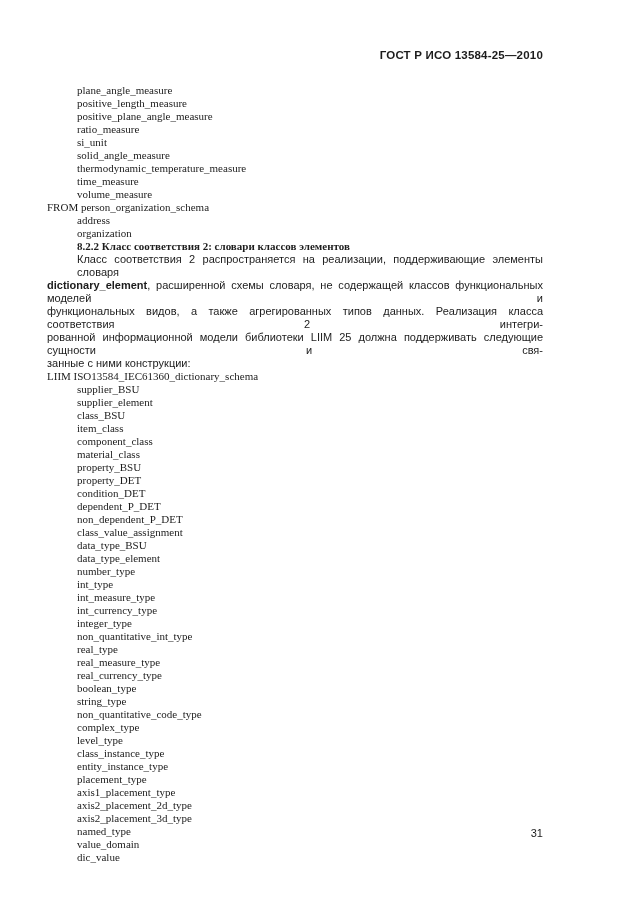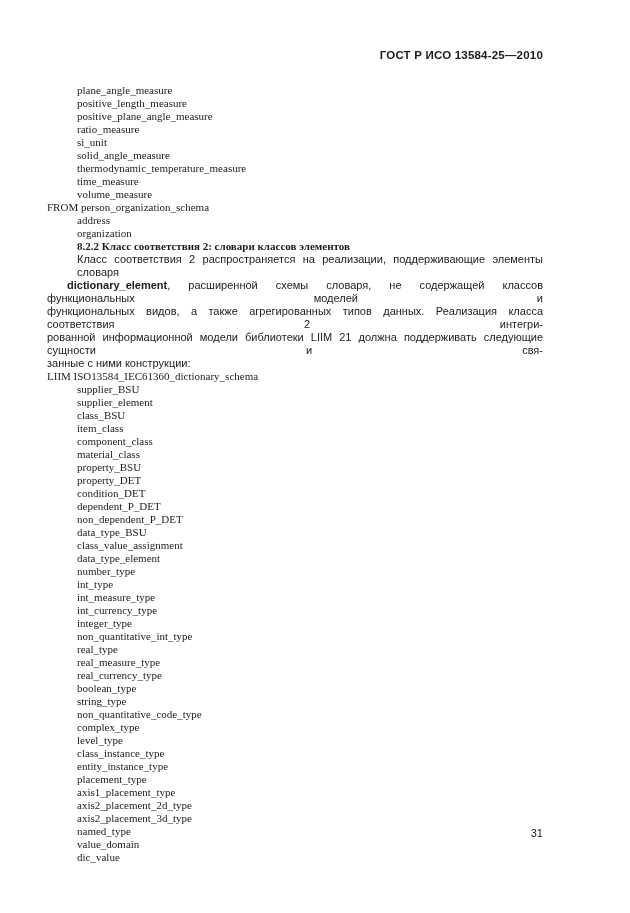--- a/index.html
+++ b/index.html
@@ -50,21 +50,20 @@
     text-align-last: justify;
   }
   .para-line.first {
     padding-left: 30px;
   }
   .para-line.last {
     text-align-last: auto;
   }
   .bold-inline {
     font-weight: bold;
-    margin-left: 20px;
   }
   .page-number {
     position: absolute;
     top: 827px;
     right: 47px;
     font-size: 11px;
   }
 </style>
 </head>
 <body>
@@ -95,40 +94,40 @@
       </div>
 
     <div class="section-heading">8.2.2 Класс соответствия 2: словари классов элементов</div>
 
     <div class="para-line first">Класс соответствия 2 распространяется на реализации, поддерживающие элементы словаря</div>
 
     <div class="para-line"><span class="bold-inline">dictionary_element</span><span>, расширенной схемы словаря, не содержащей классов функциональных моделей и</span></div>
 
     <div class="para-line">функциональных видов, а также агрегированных типов данных. Реализация класса соответствия 2 интегри-</div>
 
-    <div class="para-line">рованной информационной модели библиотеки LIIM 21 должна поддерживать следующие сущности и свя-</div>
+    <div class="para-line">рованной информационной модели библиотеки LIIM 25 должна поддерживать следующие сущности и свя-</div>
 
     <div class="para-line last">занные с ними конструкции:</div>
 
     <div class="code-line">LIIM ISO13584_IEC61360_dictionary_schema</div>
 
     <div class="indent">
         <div class="code-line">supplier_BSU</div>
         <div class="code-line">supplier_element</div>
         <div class="code-line">class_BSU</div>
         <div class="code-line">item_class</div>
         <div class="code-line">component_class</div>
         <div class="code-line">material_class</div>
         <div class="code-line">property_BSU</div>
         <div class="code-line">property_DET</div>
         <div class="code-line">condition_DET</div>
         <div class="code-line">dependent_P_DET</div>
         <div class="code-line">non_dependent_P_DET</div>
+        <div class="code-line">class_value_assignment</div>
         <div class="code-line">data_type_BSU</div>
-        <div class="code-line">class_value_assignment</div>
         <div class="code-line">data_type_element</div>
         <div class="code-line">number_type</div>
         <div class="code-line">int_type</div>
         <div class="code-line">int_measure_type</div>
         <div class="code-line">int_currency_type</div>
         <div class="code-line">integer_type</div>
         <div class="code-line">non_quantitative_int_type</div>
         <div class="code-line">real_type</div>
         <div class="code-line">real_measure_type</div>
         <div class="code-line">real_currency_type</div>

